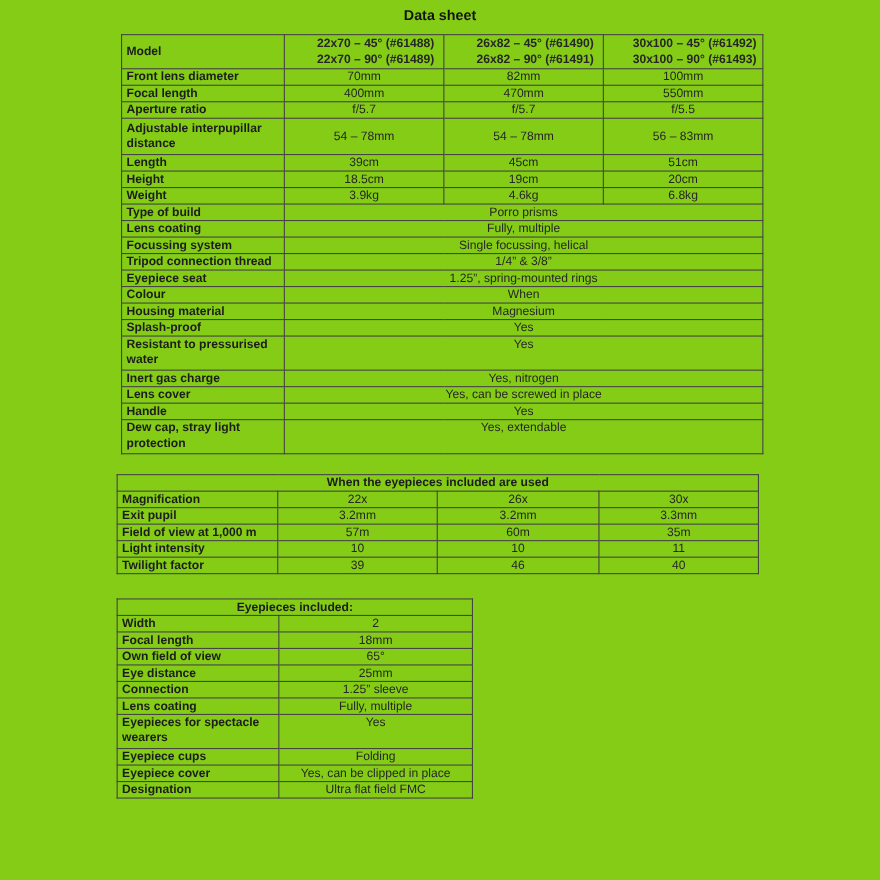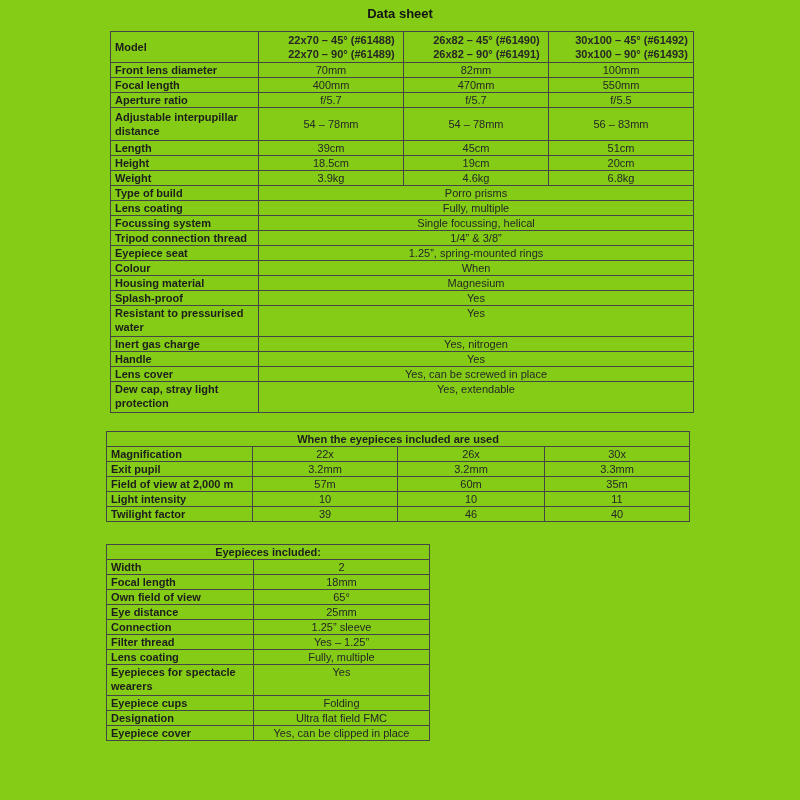--- a/index.html
+++ b/index.html
@@ -140,26 +140,26 @@
       </tr>
       <tr class="tall">
         <td class="lbl vtop">Resistant to pressurised water</td>
         <td class="val vtop" colspan="3">Yes</td>
       </tr>
       <tr>
         <td class="lbl">Inert gas charge</td>
         <td class="val" colspan="3">Yes, nitrogen</td>
       </tr>
       <tr>
+        <td class="lbl">Lens cover</td>
+        <td class="val" colspan="3">Yes, can be screwed in place</td>
+      </tr>
+      <tr>
         <td class="lbl">Handle</td>
         <td class="val" colspan="3">Yes</td>
-      </tr>
-      <tr>
-        <td class="lbl">Lens cover</td>
-        <td class="val" colspan="3">Yes, can be screwed in place</td>
       </tr>
       <tr class="tall">
         <td class="lbl vtop">Dew cap, stray light protection</td>
         <td class="val vtop" colspan="3">Yes, extendable</td>
       </tr>
     </tbody>
   </table>
 
   <table id="use-table">
     <colgroup>
@@ -178,21 +178,21 @@
         <td class="val">26x</td>
         <td class="val">30x</td>
       </tr>
       <tr>
         <td class="lbl">Exit pupil</td>
         <td class="val">3.2mm</td>
         <td class="val">3.2mm</td>
         <td class="val">3.3mm</td>
       </tr>
       <tr>
-        <td class="lbl">Field of view at 2,000 m</td>
+        <td class="lbl">Field of view at 1,000 m</td>
         <td class="val">57m</td>
         <td class="val">60m</td>
         <td class="val">35m</td>
       </tr>
       <tr>
         <td class="lbl">Light intensity</td>
         <td class="val">10</td>
         <td class="val">10</td>
         <td class="val">11</td>
       </tr>
@@ -228,39 +228,35 @@
       </tr>
       <tr>
         <td class="lbl">Eye distance</td>
         <td class="val">25mm</td>
       </tr>
       <tr>
         <td class="lbl">Connection</td>
         <td class="val">1.25” sleeve</td>
       </tr>
       <tr>
-        <td class="lbl">Filter thread</td>
-        <td class="val">Yes – 1.25”</td>
-      </tr>
-      <tr>
         <td class="lbl">Lens coating</td>
         <td class="val">Fully, multiple</td>
       </tr>
       <tr class="tall">
         <td class="lbl vtop">Eyepieces for spectacle wearers</td>
         <td class="val vtop">Yes</td>
       </tr>
       <tr>
         <td class="lbl">Eyepiece cups</td>
         <td class="val">Folding</td>
       </tr>
       <tr>
+        <td class="lbl">Eyepiece cover</td>
+        <td class="val">Yes, can be clipped in place</td>
+      </tr>
+      <tr>
         <td class="lbl">Designation</td>
         <td class="val">Ultra flat field FMC</td>
       </tr>
-      <tr>
-        <td class="lbl">Eyepiece cover</td>
-        <td class="val">Yes, can be clipped in place</td>
-      </tr>
     </tbody>
   </table>
 
 </div>
 
 </body></html>

